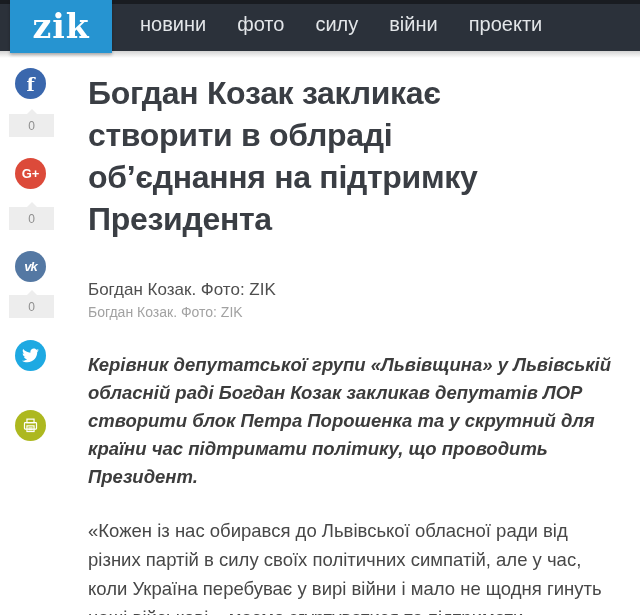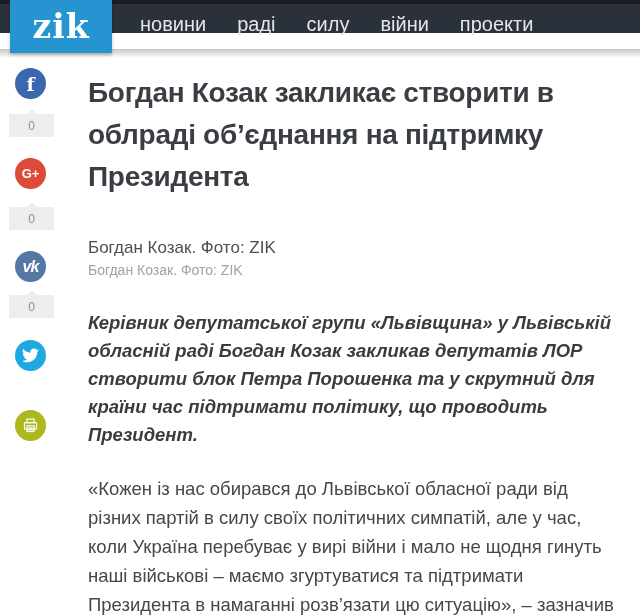--- a/index.html
+++ b/index.html
@@ -1,71 +1,71 @@
 <!DOCTYPE html>
 <html><head>
 <meta charset="utf-8">
 <style>
   * { margin:0; padding:0; box-sizing:border-box; }
   html,body { width:640px; height:615px; overflow:hidden; }
   body { background:#ffffff; font-family:"Liberation Sans", sans-serif; position:relative; }
 
   
   .top-edge { position:absolute; left:0; top:0; width:640px; height:4px; background:#191c21; z-index:3; }
-  .navbar { position:absolute; left:0; top:0; width:640px; height:33px; background:#2b313a; z-index:2; }
+  .navbar { position:absolute; left:0; top:0; width:640px; height:51px; background:#2b313a; z-index:2; }
   .nav-links { position:absolute; left:140px; top:0; height:49px; display:flex; align-items:center; gap:31px; white-space:nowrap; }
   .nav-link { color:#e3e6e9; font-size:20px; text-decoration:none; cursor:pointer; }
   .logo { position:absolute; left:10px; top:0; width:102px; height:53px; background:#2694d1; z-index:4;
           display:flex; align-items:center; justify-content:center; cursor:pointer;
           box-shadow:0 2px 3px rgba(0,0,0,.25); }
   .logo span { color:#ffffff; font-family:"DejaVu Serif", serif; font-weight:bold; font-size:33px; letter-spacing:1px; line-height:1; }
   .header-fade { position:absolute; left:0; top:49px; width:640px; height:9px;
                  background:linear-gradient(#c7c7c7, #ffffff); z-index:1; }
 
   
   .share { position:absolute; left:0; top:0; width:72px; height:615px; z-index:1; }
   .share-btn { position:absolute; left:15px; width:31px; height:31px; border-radius:50%;
                display:flex; align-items:center; justify-content:center; cursor:pointer; }
   .share-btn .glyph { color:#fff; line-height:1; }
   .glyph-f  { font-family:"DejaVu Serif", serif; font-weight:bold; font-size:19px; padding-top:2px; }
   .glyph-g  { font-weight:bold; font-size:13px; letter-spacing:0; }
-  .glyph-vk { font-weight:bold; font-size:16px; font-style:italic; letter-spacing:-1px;text-align:center; }
+  .glyph-vk { font-weight:bold; font-size:13px; font-style:italic; letter-spacing:-1px;text-align:center; }
   .count { position:absolute; left:9px; width:45px; height:23px; background:#ededed;
            display:flex; align-items:center; justify-content:center;
            font-size:12px; color:#8f8f8f; }
   .count::before { content:""; position:absolute; top:-5px; left:50%; margin-left:-5px;
                    border-left:5px solid transparent; border-right:5px solid transparent;
                    border-bottom:5px solid #ededed; }
   .pos-fb      { top:68px;  background:#3a67ad; }
   .pos-fb-c    { top:114px; }
   .pos-gp      { top:158px; background:#dc4a3a; }
   .pos-gp-c    { top:207px; }
   .pos-vk      { top:251px; background:#5478a3; }
   .pos-vk-c    { top:295px; }
   .pos-tw      { top:340px; background:#1ea9e2; }
   .pos-pr      { top:410px; background:#adb81f; }
 
   
   .article { position:absolute; left:88px; top:52px; width:534px; }
-  .article h1 { margin-top:20px; width:468px; font-size:28px; line-height:42px;
+  .article h1 { margin-top:20px; width:468px; font-size:32px; line-height:42px;
                 font-weight:bold; color:#3a3e44; letter-spacing:-0.3px; }
   .caption   { margin-top:40px; font-size:17px; color:#4f4f4f; }
   .caption-2 { margin-top:4px;  font-size:14px; color:#a2a2a2; }
   .lead { margin-top:31px; font-size:18.5px; line-height:28px; font-weight:bold; font-style:italic; color:#3c3c3c; }
   .para { margin-top:25px; font-size:18.5px; line-height:29px; color:#474747; }
 </style>
 </head>
 <body>
 
 <header>
   <div class="top-edge"></div>
   <div class="navbar">
     <nav class="nav-links">
       <a class="nav-link">новини</a>
-      <a class="nav-link">раді</a>
+      <a class="nav-link">фото</a>
       <a class="nav-link">силу</a>
       <a class="nav-link">війни</a>
       <a class="nav-link">проекти</a>
     </nav>
   </div>
   <div class="logo">
     <span>zik</span>
   </div>
   <div class="header-fade"></div>
 </header>

